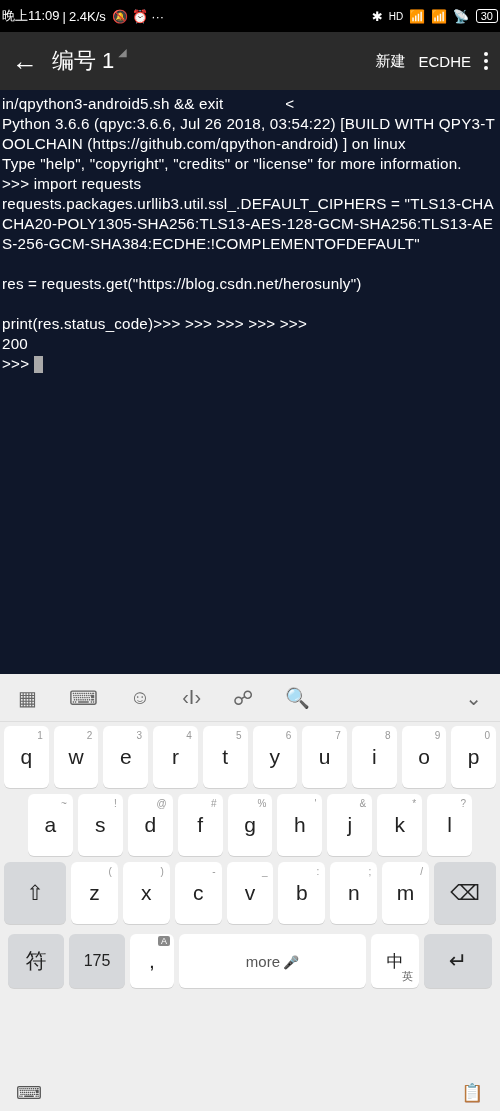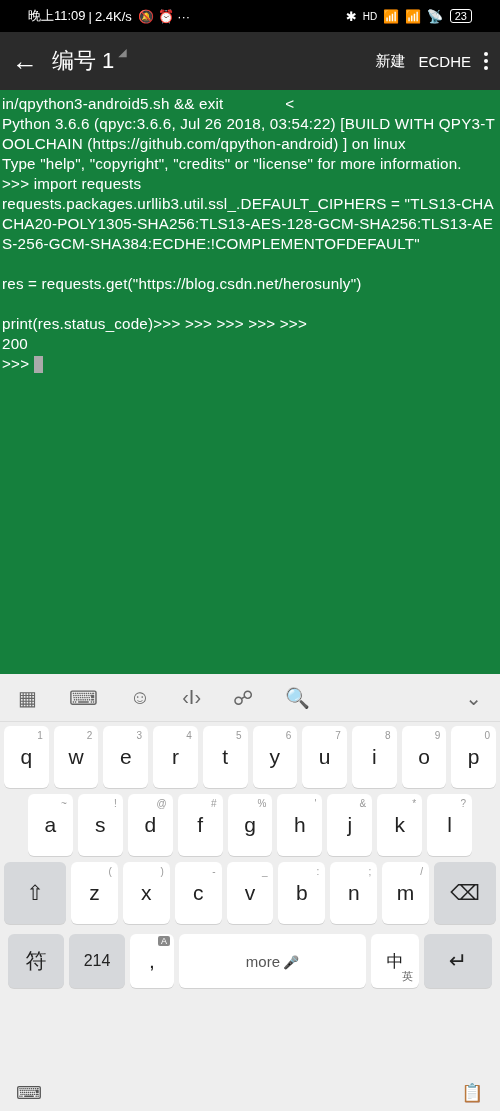--- a/index.html
+++ b/index.html
@@ -1,28 +1,28 @@
 <!DOCTYPE html>
 <html><head>
 <meta charset="utf-8">
 <style>
 *{margin:0;padding:0;box-sizing:border-box;font-family:sans-serif;-webkit-tap-highlight-color:transparent}
 html,body{width:500px;height:1111px;background:#000;overflow:hidden}
-.status-bar{height:32px;background:#000;color:#fff;display:flex;justify-content:space-between;align-items:center;padding:0 28px;font-size:13px}
+.status-bar{height:32px;background:#000;color:#fff;display:flex;justify-content:space-between;align-items:center;padding:0 2px;font-size:13px}
 .status-left{display:flex;align-items:center;gap:3px}
 .status-right{display:flex;align-items:center;gap:6px}
 .battery{border:1px solid #fff;border-radius:3px;padding:0 4px;font-size:11px}
 .app-bar{height:58px;background:#2b2b2b;display:flex;align-items:center;padding:0 12px;color:#fff}
 .back-arrow{font-size:26px;margin-right:14px}
 .app-title{font-size:22px;flex:1;display:flex;align-items:flex-start}
 .dropdown-tri{font-size:11px;color:#888;margin-left:4px;margin-bottom:4px}
 .app-actions{display:flex;align-items:center;gap:13px;font-size:15px}
 .more-dots{display:flex;flex-direction:column;gap:3px}
 .more-dots span{width:4px;height:4px;background:#fff;border-radius:50%}
-.terminal{background:#15803d;color:#fff;font-family:monospace;font-size:15.2px;line-height:1.25;padding:4px 2px;height:584px;white-space:pre-wrap;word-break:break-all;letter-spacing:0.2px}
+.terminal{background:#0f172a;color:#fff;font-family:monospace;font-size:15.2px;line-height:1.25;padding:4px 2px;height:584px;white-space:pre-wrap;word-break:break-all;letter-spacing:0.2px}
 .cursor{display:inline-block;width:9px;height:17px;background:#aaa;vertical-align:text-bottom}
 .keyboard{background:#eeeeee;height:437px;display:flex;flex-direction:column}
 .kb-toolbar{height:48px;display:flex;align-items:center;justify-content:space-between;padding:0 18px;color:#666;border-bottom:1px solid #ddd}
 .kb-toolbar-left{display:flex;gap:32px;align-items:center}
 .kb-tool{font-size:20px;color:#666}
 .kb-rows{flex:1;display:flex;flex-direction:column;padding:4px 4px 0 4px;gap:6px}
 .kb-row{display:flex;gap:5px}
 .key{background:#fff;border-radius:6px;display:flex;flex-direction:column;align-items:center;justify-content:center;font-size:21px;color:#222;position:relative;height:62px;flex:1;box-shadow:0 1px 0 rgba(0,0,0,0.12)}
 .key-sup{position:absolute;top:4px;right:6px;font-size:10px;color:#999}
 .key-fn{background:#d6d8db}
@@ -51,21 +51,21 @@
     <span style="margin-left:4px">🔕</span>
     <span>⏰</span>
     <span>···</span>
   </div>
   <div class="status-right">
     <span>✱</span>
     <span style="font-size:10px">HD</span>
     <span>📶</span>
     <span>📶</span>
     <span>📡</span>
-    <span class="battery">23</span>
+    <span class="battery">30</span>
   </div>
 </div>
 
 <div class="app-bar">
   <span class="back-arrow">←</span>
   <div class="app-title">
     <span>编号 1</span>
     <span class="dropdown-tri">◢</span>
   </div>
   <div class="app-actions">
@@ -213,21 +213,21 @@
           </div>
           <div class="key">
             <span class="key-sup">/</span>
             <span>m</span>
           </div>
         </div>
       <div class="key key-fn key-bksp">⌫</div>
     </div>
     <div class="kb-row row5">
       <div class="key key-fn" style="flex:0 0 56px">符</div>
-      <div class="key key-fn" style="flex:0 0 56px;font-size:16px">214</div>
+      <div class="key key-fn" style="flex:0 0 56px;font-size:16px">175</div>
       <div class="key" style="flex:0 0 44px">
         <span class="a-badge">A</span>
         <span>,</span>
       </div>
       <div class="key key-space">
         <span style="font-size:15px;color:#555"><span>more</span><span class="mic-icon">🎤</span></span>
       </div>
       <div class="key" style="flex:0 0 48px;font-size:17px">
         <span>中</span>
         <span class="lang-sub">英</span>

